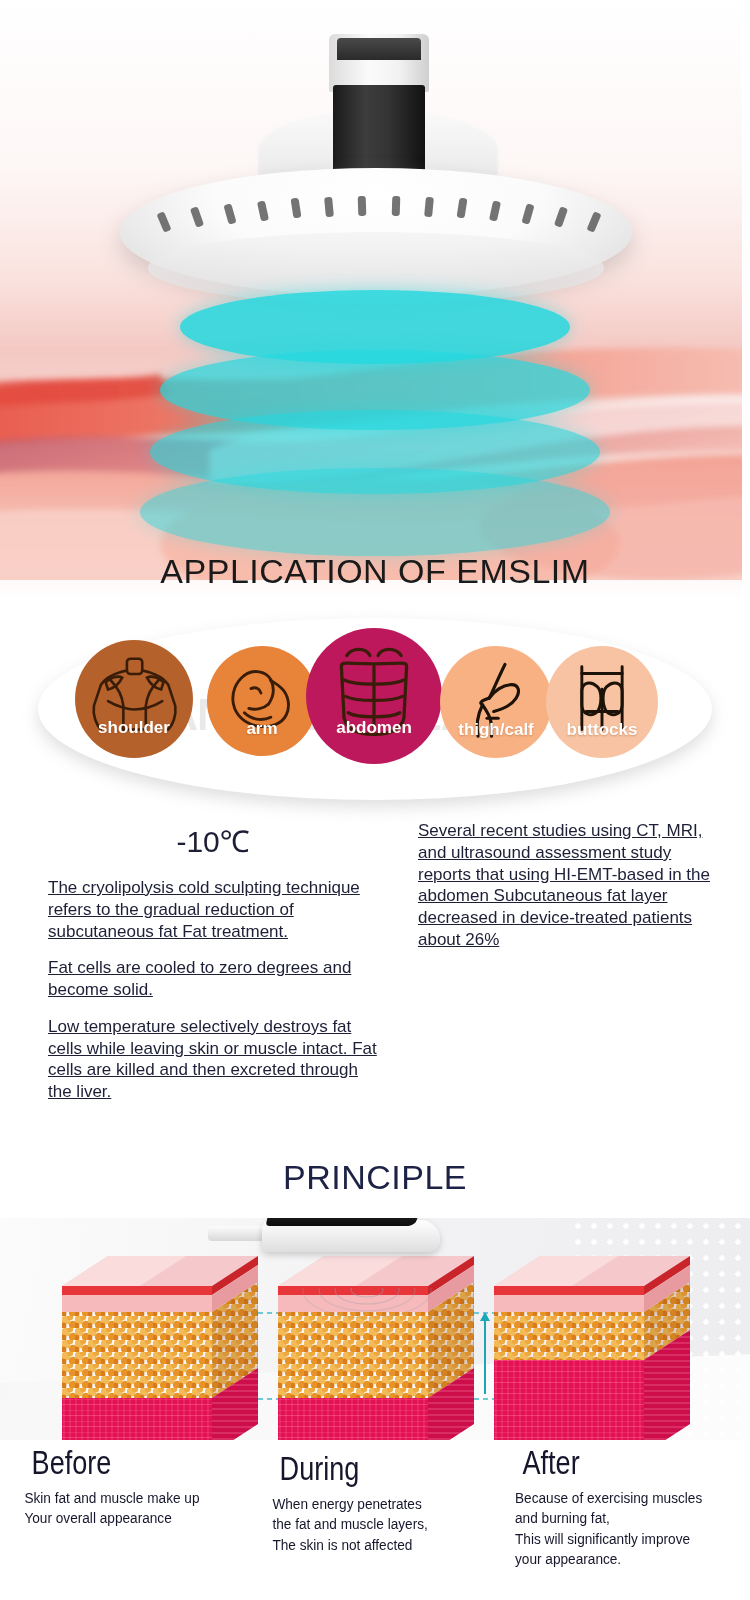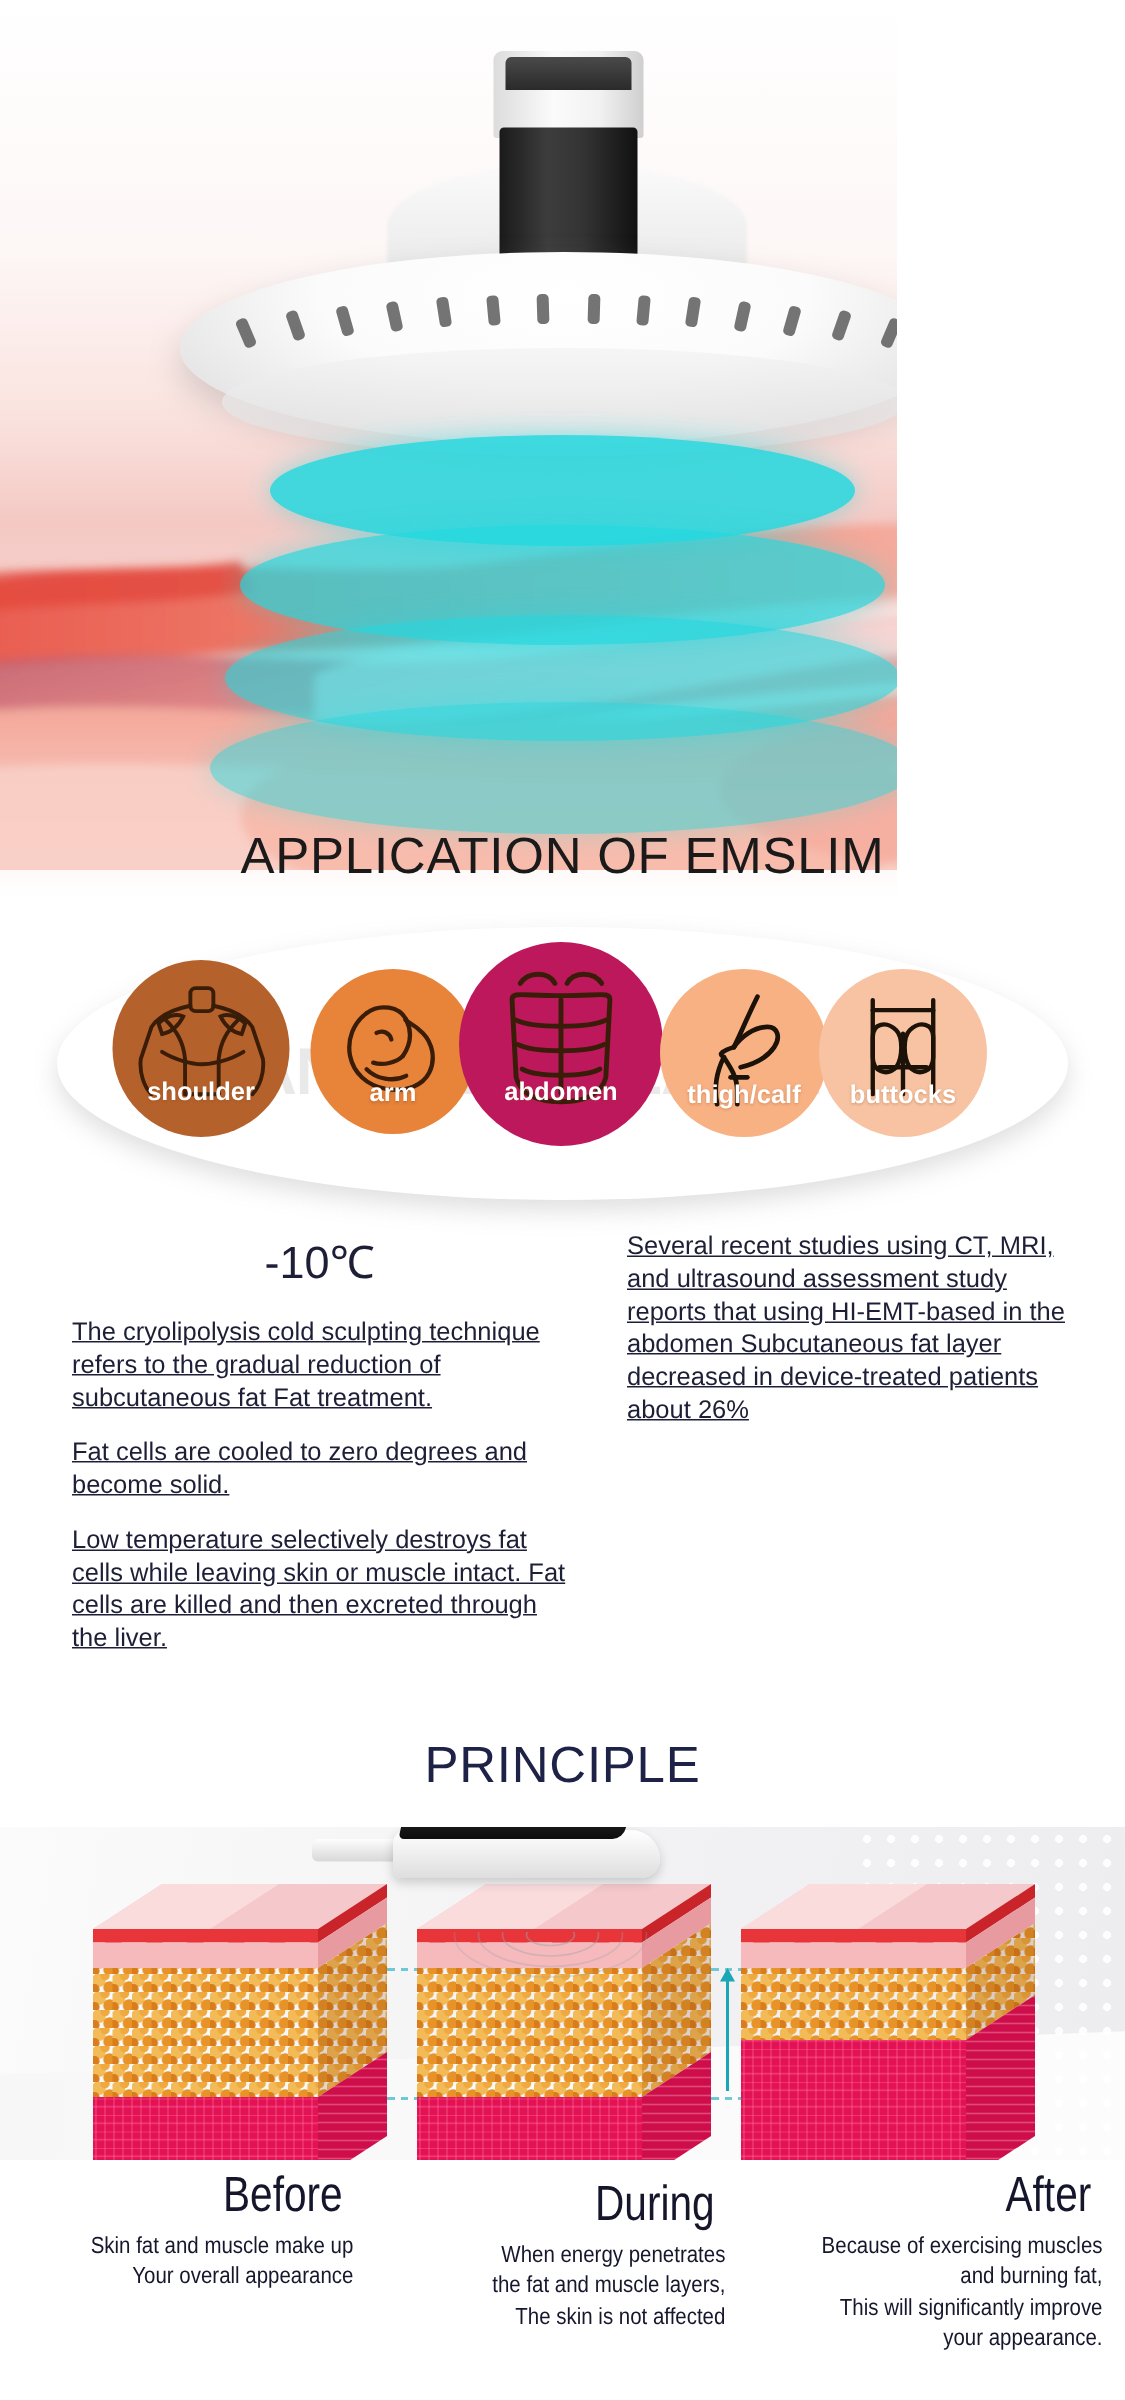--- a/index.html
+++ b/index.html
@@ -3,21 +3,21 @@
 <meta charset="utf-8">
 <style>
   * { margin:0; padding:0; box-sizing:border-box; }
   body {
     width:750px; height:1600px; position:relative;
     background:#ffffff; overflow:hidden;
     font-family:"Liberation Sans", sans-serif;
   }
 
   
-  .hero { position:absolute; left:0; top:0; width:598px; height:600px; overflow:hidden;
+  .hero { position:absolute; left:0; top:0; width:742px; height:600px; overflow:hidden;
           background:linear-gradient(180deg,#ffffff 0%,#fdf7f6 28%,#fae3df 46%,#f4c9c4 58%,#f6d3cd 70%,#fae6e2 82%,#fdf4f2 93%,#ffffff 100%); }
   .hero-anat { position:absolute; left:-40px; top:330px; width:830px; height:250px; }
 
   
   .device { position:absolute; left:0; top:0; width:750px; height:340px; }
   .dev-handle-out { position:absolute; left:329px; top:34px; width:100px; height:58px;
       background:linear-gradient(90deg,#dcdcdc,#fbfbfb 40%,#f2f2f2 70%,#cfcfcf);
       border-radius:6px 6px 2px 2px; }
   .dev-handle-in { position:absolute; left:337px; top:38px; width:84px; height:22px;
       background:linear-gradient(180deg,#4a4a4a,#2a2a2a); border-radius:4px 4px 0 0; }
@@ -87,21 +87,21 @@
   .hp-cable { position:absolute; background:linear-gradient(180deg,#fdfdfd,#d8d8d8); border-radius:4px; }
 
   .dashline { position:absolute; height:2px;
       background:repeating-linear-gradient(90deg,#6fc9d4 0 5px,transparent 5px 9px); }
   .uparrow { position:absolute; width:0;height:0;
       border-left:5px solid transparent;border-right:5px solid transparent;border-bottom:9px solid #1aa6b5; }
   .arrowstem { position:absolute; width:2px; background:#1aa6b5; }
 
   
   .captions { position:absolute; left:0; top:1444px; width:750px; height:156px; background:#fff; }
-  .cap { position:absolute; top:0; text-align:right; }
+  .cap { position:absolute; top:0; text-align:left; }
   .cap h3 { font-size:33px; color:#15162b; font-weight:400; font-family:"Liberation Sans Narrow","Liberation Sans",sans-serif;
       transform:scaleX(.82); transform-origin:center; margin-bottom:6px; }
   .cap p { font-size:15.5px; line-height:1.32; color:#16172c;
       font-family:"Liberation Sans Narrow","Liberation Sans",sans-serif;
       transform:scaleX(.88); transform-origin:center; }
 </style>
 </head>
 <body>
 
 <div class="hero">

